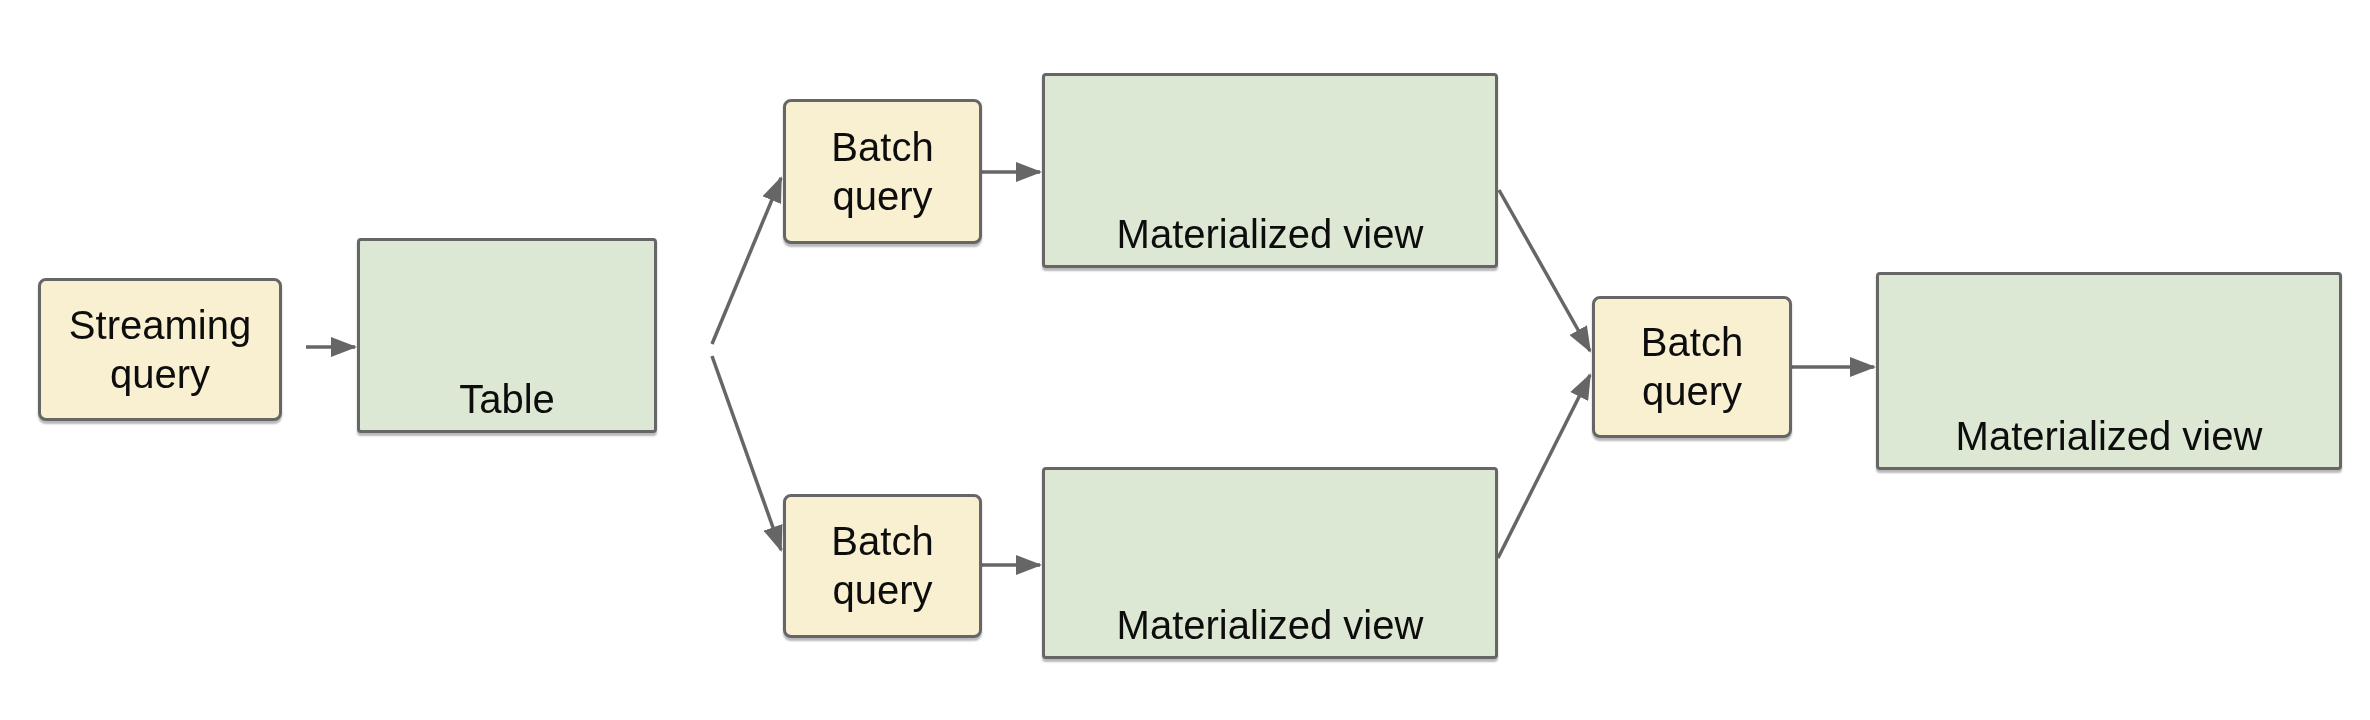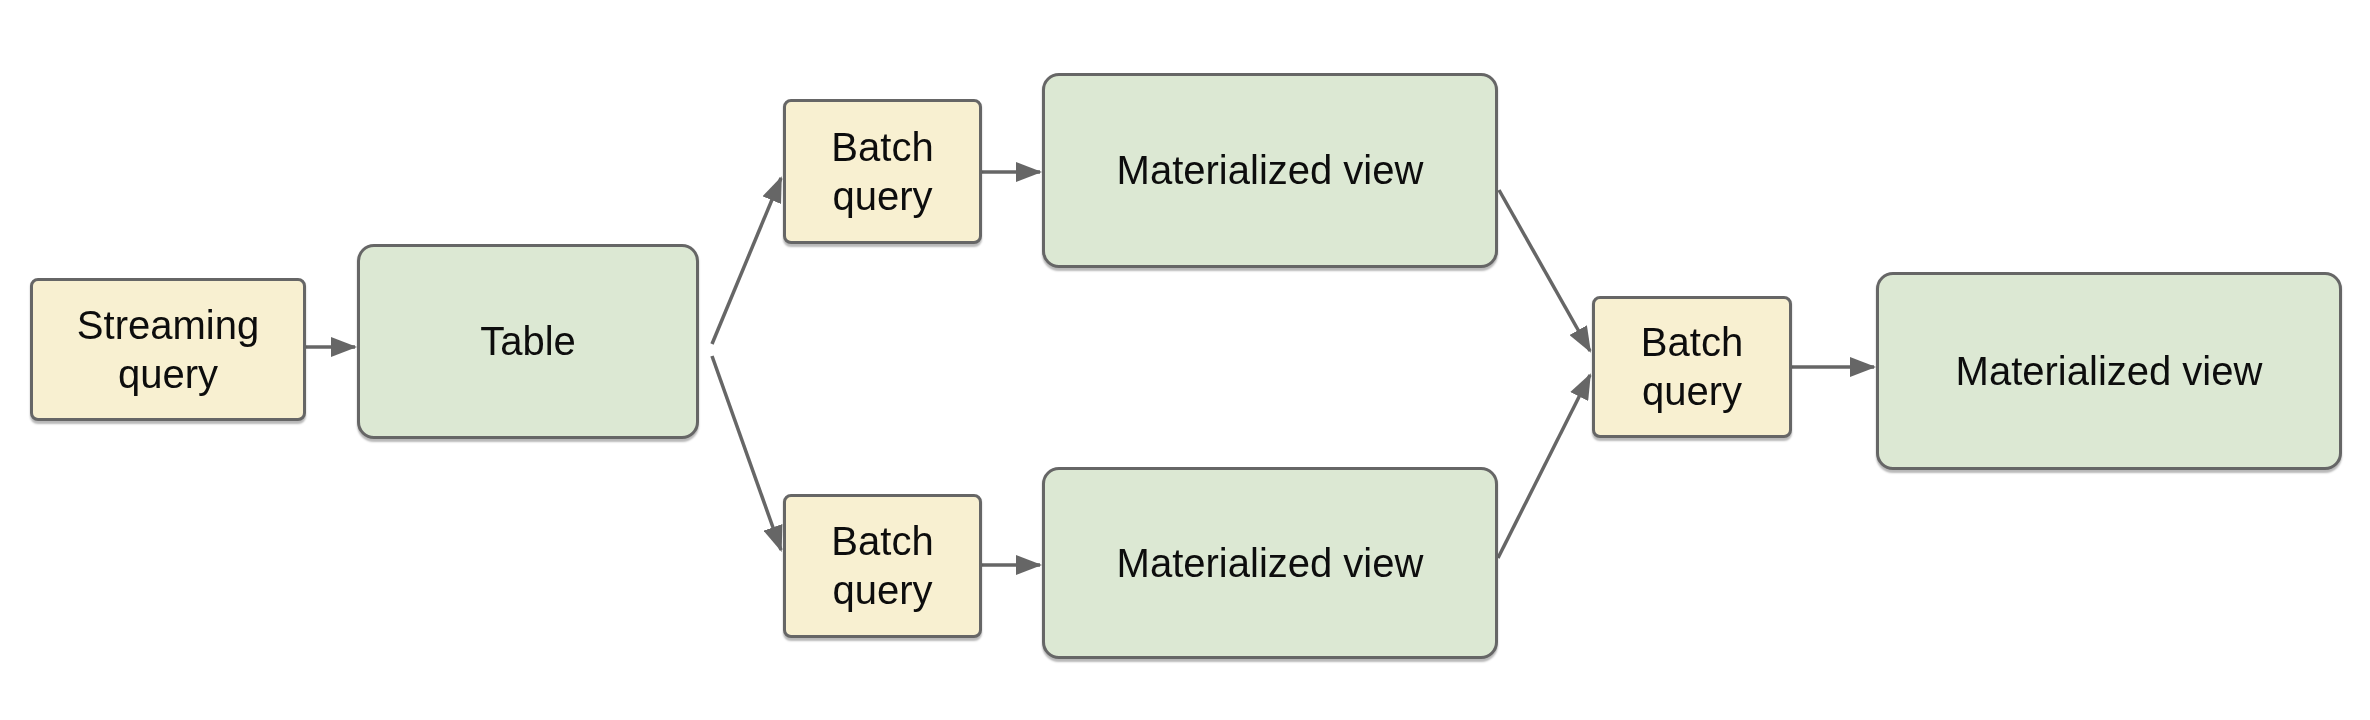--- a/index.html
+++ b/index.html
@@ -44,21 +44,22 @@
     font-size: 40px;
     line-height: 1.22;
     padding: 6px 18px;
   }
   .node.query {
     background: var(--query-fill, #f8f0d1);
     border-radius: 8px;
   }
   .node.dataset {
     background: var(--dataset-fill, #dce8d3);
-    border-radius: 17px;
+    border-radius: 4px;
+    align-items: flex-end;
   }
   .node .label {
     display: inline-block;
   }
 </style>
 </head>
 <body>
 
 <div class="canvas">
   <svg class="edge-layer" viewBox="0 0 2370 720" xmlns="http://www.w3.org/2000/svg">
@@ -72,24 +73,24 @@
         <line x1="712" y1="344" x2="781" y2="178" marker-end="url(#arrowhead)"></line>
         <line x1="712" y1="356" x2="781" y2="550" marker-end="url(#arrowhead)"></line>
         <line x1="982" y1="172" x2="1040" y2="172" marker-end="url(#arrowhead)"></line>
         <line x1="982" y1="565" x2="1040" y2="565" marker-end="url(#arrowhead)"></line>
         <line x1="1499" y1="190" x2="1590" y2="351" marker-end="url(#arrowhead)"></line>
         <line x1="1498" y1="558" x2="1590" y2="375" marker-end="url(#arrowhead)"></line>
         <line x1="1792" y1="367" x2="1874" y2="367" marker-end="url(#arrowhead)"></line>
       </g>
   </svg>
   <div id="node-layer">
-      <div class="node query" style="left: 30px; top: 278px; width: 276px; height: 143px;">
+      <div class="node query" style="left: 38px; top: 278px; width: 244px; height: 143px;">
         <span class="label">Streaming query</span>
       </div>
-      <div class="node dataset" style="left: 357px; top: 244px; width: 342px; height: 195px;">
+      <div class="node dataset" style="left: 357px; top: 238px; width: 300px; height: 195px;">
         <span class="label">Table</span>
       </div>
       <div class="node query" style="left: 783px; top: 99px; width: 199px; height: 145px;">
         <span class="label">Batch query</span>
       </div>
       <div class="node dataset" style="left: 1042px; top: 73px; width: 456px; height: 195px;">
         <span class="label">Materialized view</span>
       </div>
       <div class="node query" style="left: 783px; top: 494px; width: 199px; height: 144px;">
         <span class="label">Batch query</span>

